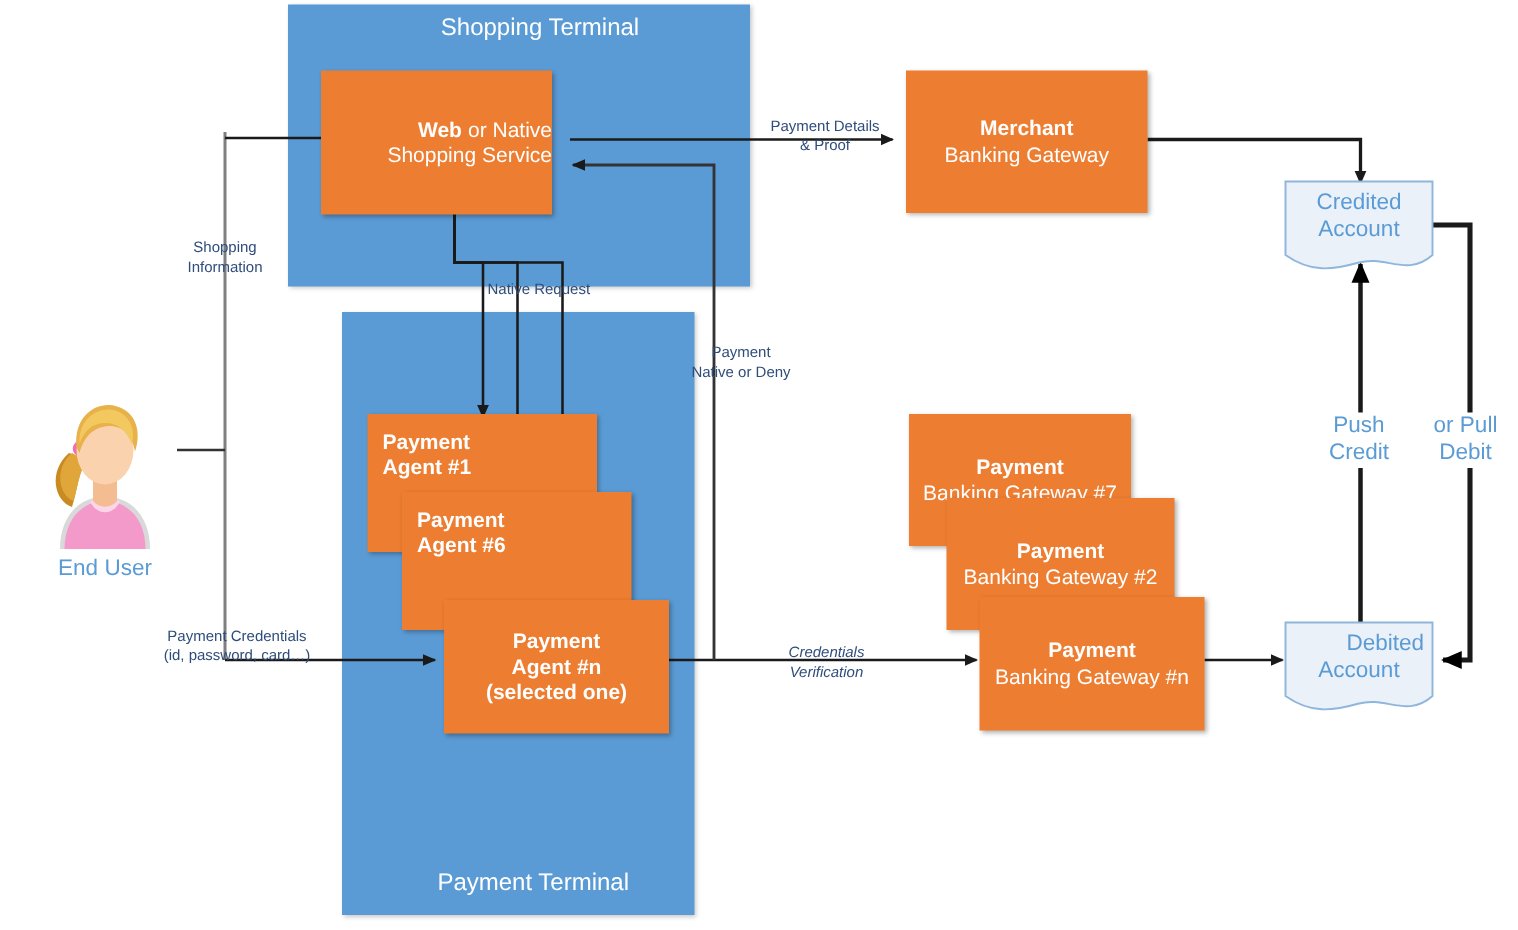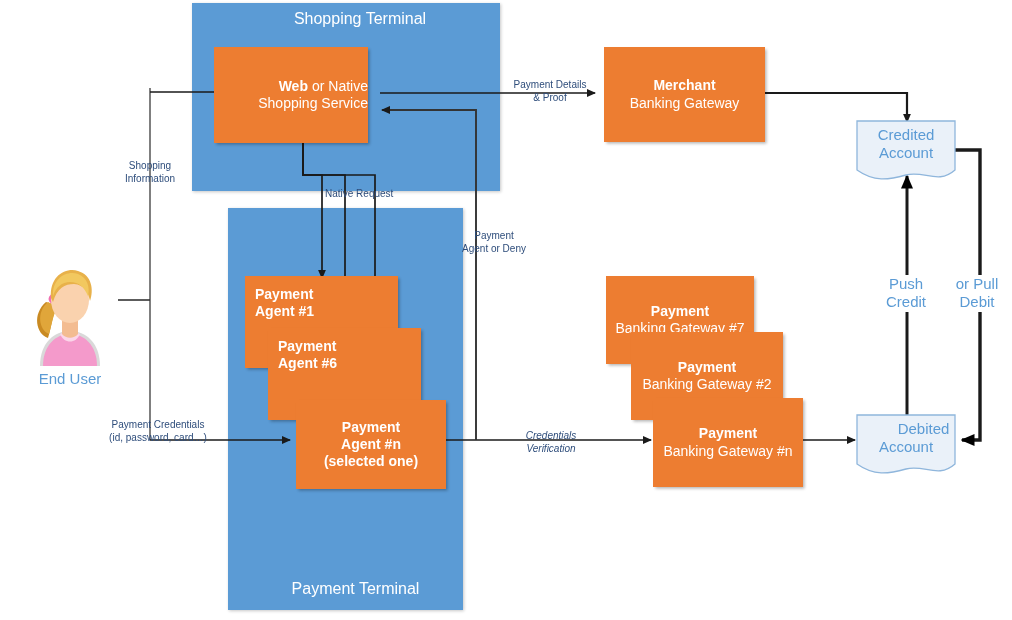--- a/index.html
+++ b/index.html
@@ -171,21 +171,21 @@
     <div>Payment Details</div>
     <div>&amp; Proof</div>
   </div>
 
   <div class="lbl" style="left:325px;top:188px;width:100px;text-align:left;">
     <div>Native Request</div>
   </div>
 
   <div class="lbl" style="left:448px;top:230px;width:92px;">
     <div>Payment</div>
-    <div>Agent or Deny</div>
+    <div>Native or Deny</div>
   </div>
 
   <div class="lbl" style="left:100px;top:419px;width:116px;">
     <div>Payment Credentials</div>
     <div>(id, password, card…)</div>
   </div>
 
   <div class="lbl" style="left:508px;top:430px;width:86px;font-style:italic;">
     <div>Credentials</div>
     <div>Verification</div>

